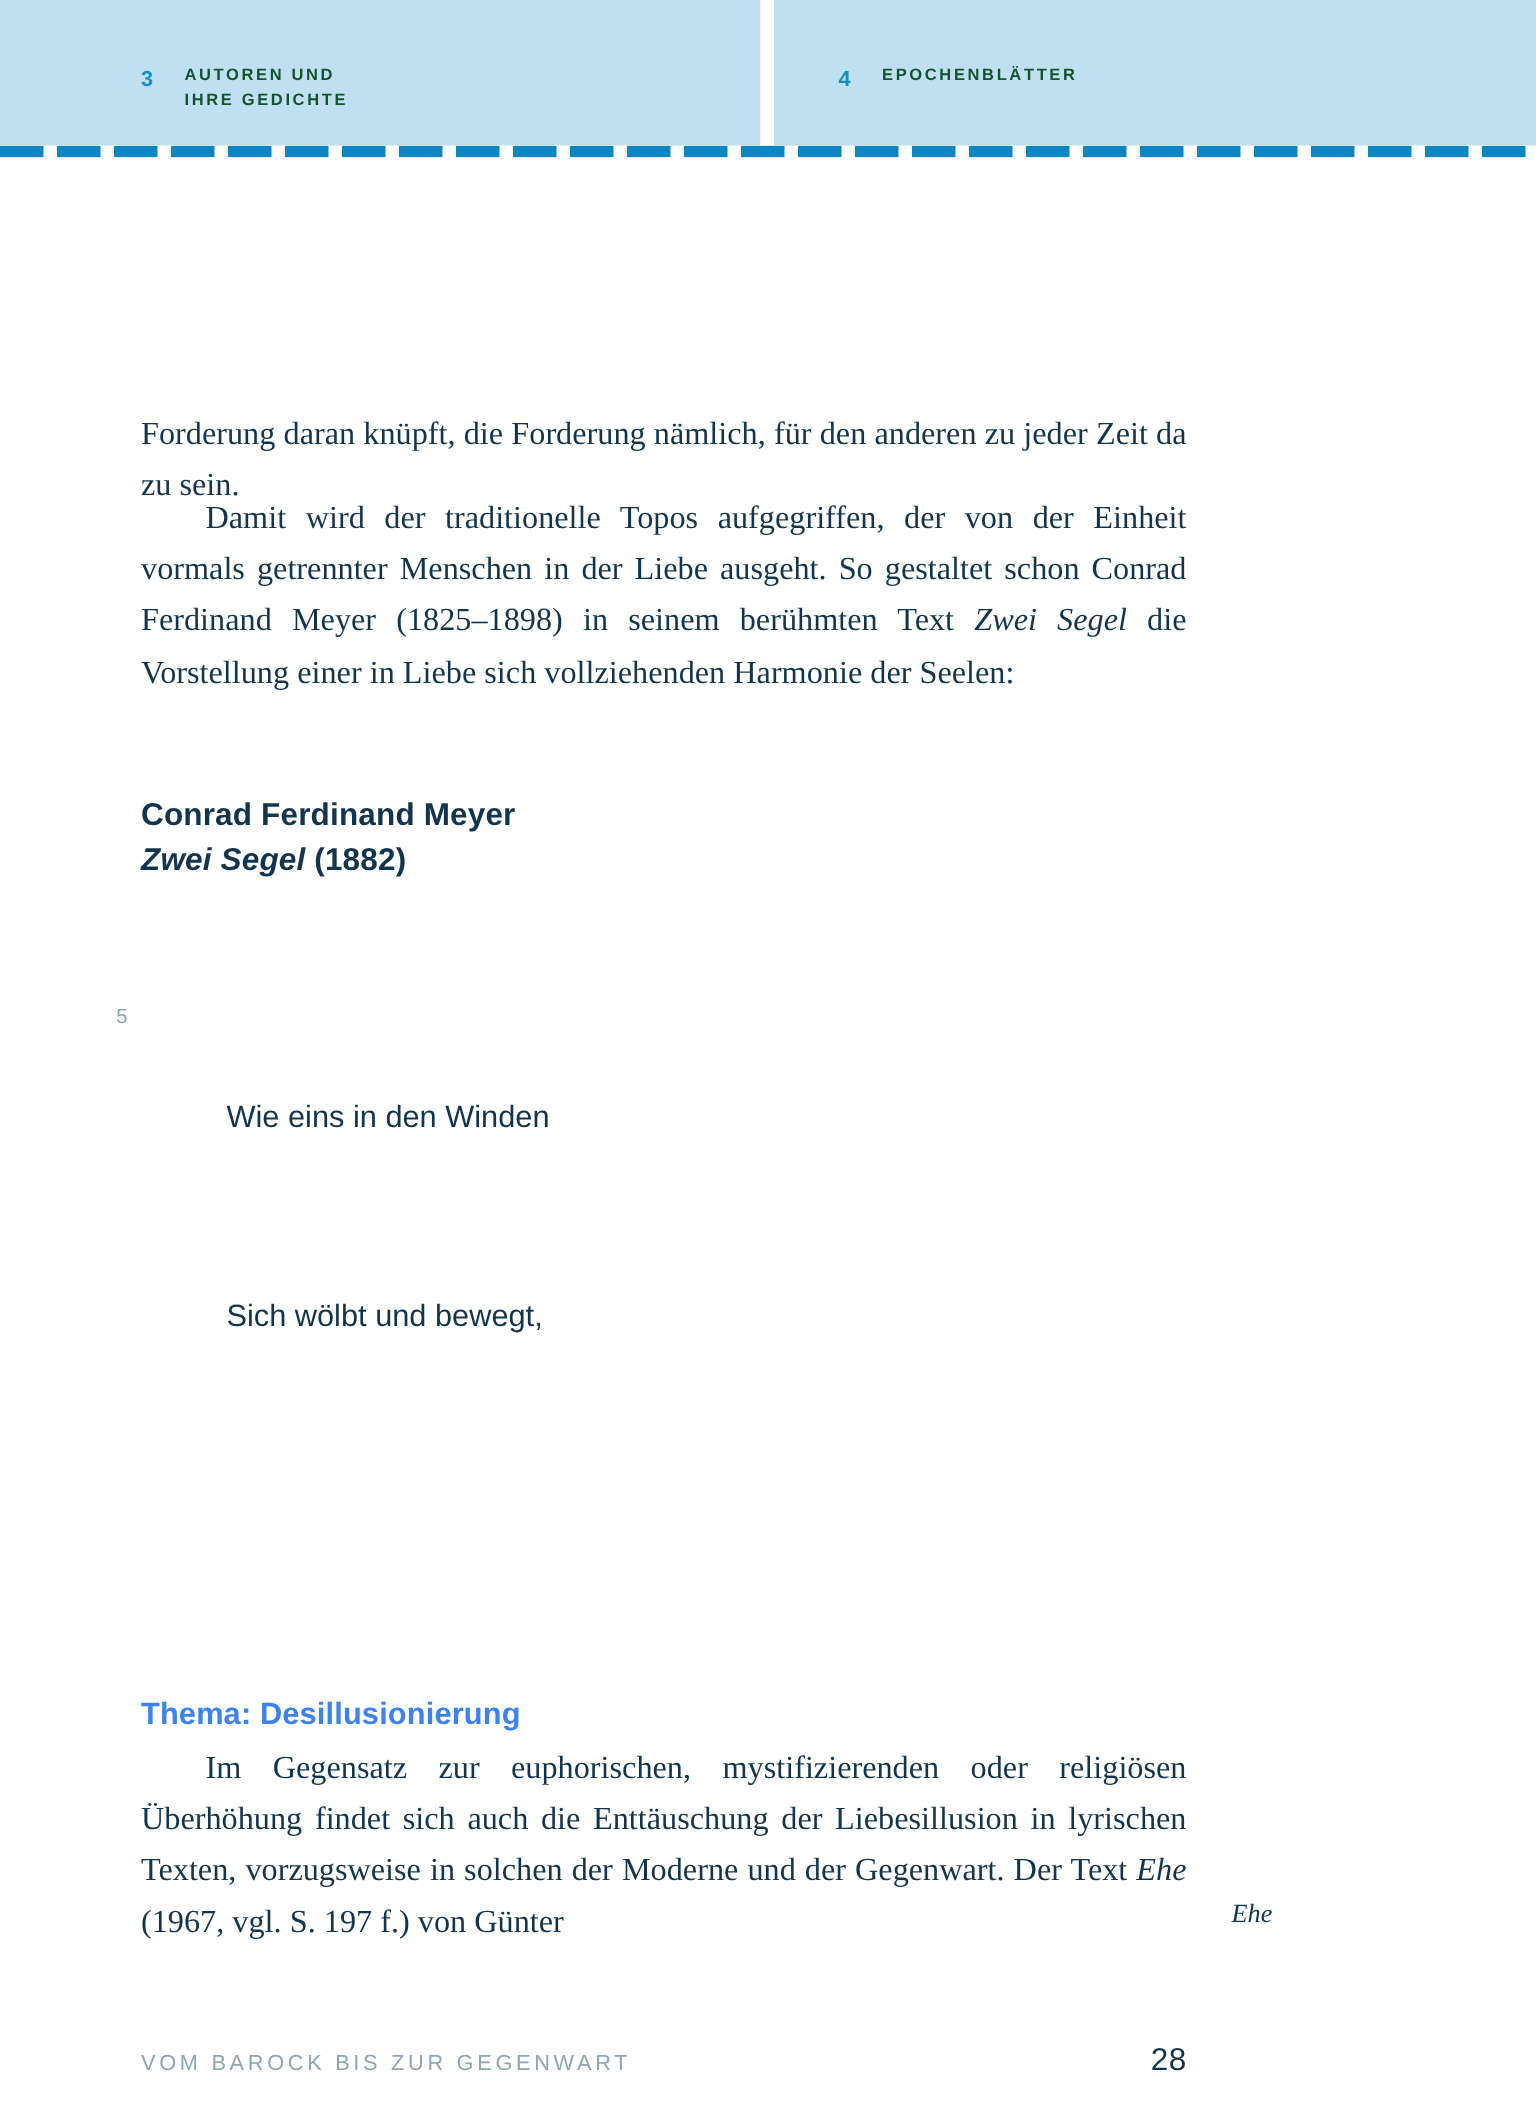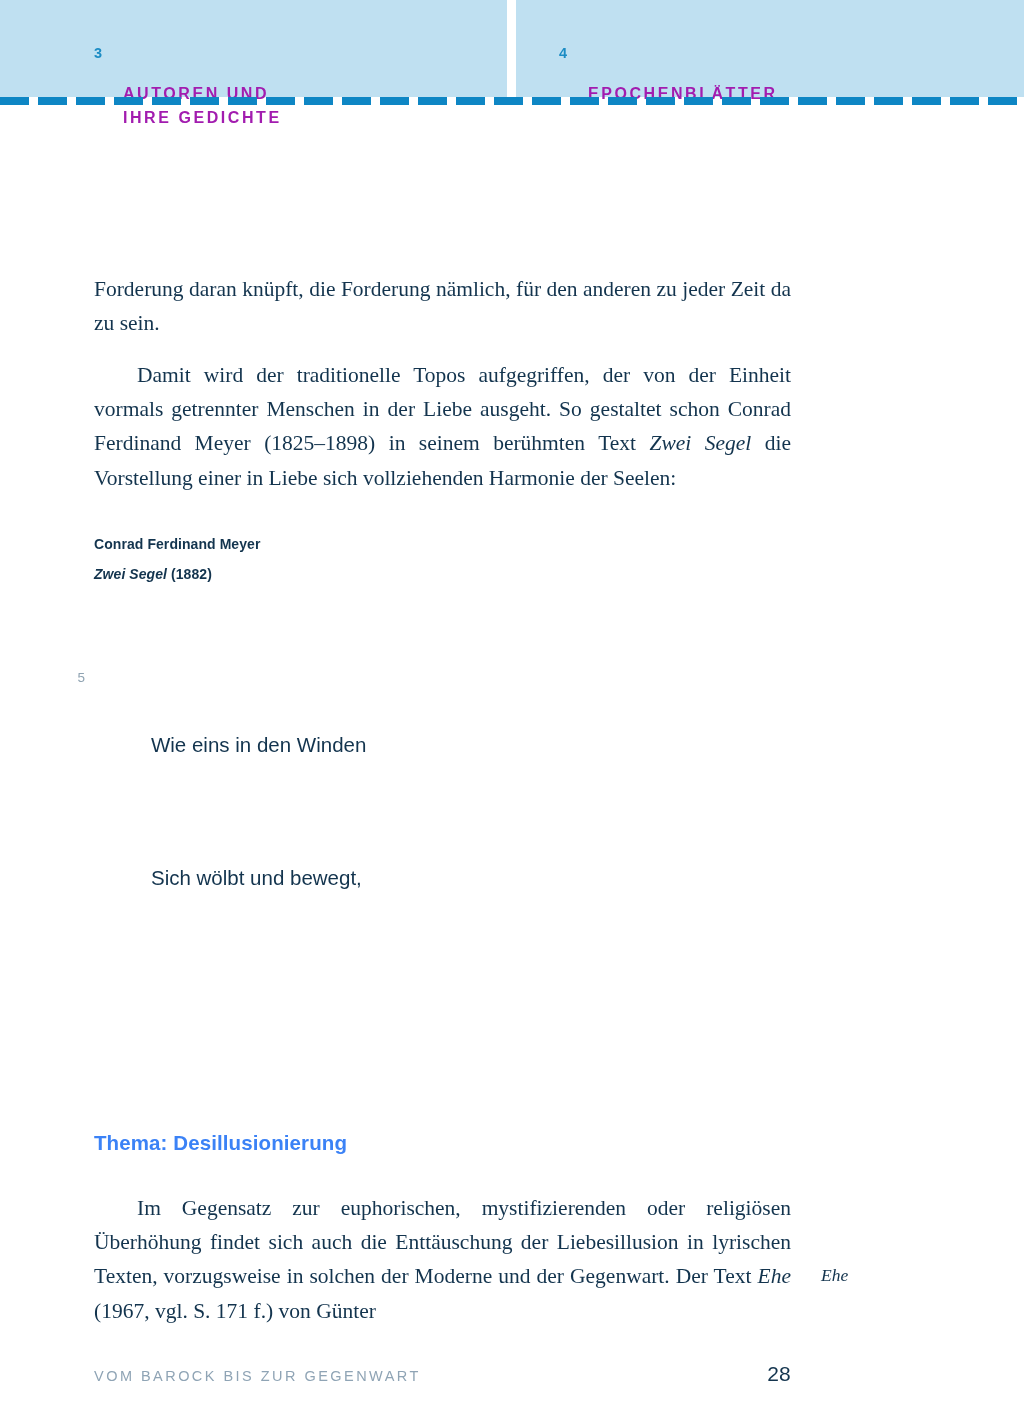--- a/index.html
+++ b/index.html
@@ -43,29 +43,28 @@
     color: #1b8cc4;
     font-family: "Liberation Sans", "DejaVu Sans", sans-serif;
     font-size: 14.5px;
     font-weight: 700;
     letter-spacing: 0.06em;
     line-height: 1.52;
     width: 29px;
     flex: 0 0 29px;
   }
   .tab-label {
-    color: #a21caf;
-    font-family: "Liberation Sans", "DejaVu Sans", sans-serif;
-    font-size: 16px;
+    color: #14532d;
+    font-family: "Liberation Sans", "DejaVu Sans", sans-serif;
+    font-size: 11px;
     font-weight: 700;
     letter-spacing: 0.16em;
     line-height: 1.52;
     text-transform: uppercase;
     white-space: pre-line;
-    margin-top: 40px;
   }
 
   
   .dashrule {
     position: absolute;
     left: 0;
     top: 97px;
     width: 1024px;
     height: 8px;
     overflow: hidden;
@@ -83,29 +82,29 @@
   .para {
     color: #13344e;
     font-family: "Liberation Serif", "DejaVu Serif", serif;
     font-size: 21.5px;
     line-height: 34.2px;
     text-align: justify;
     text-justify: inter-word;
     margin: 0;
     hyphens: manual;
   }
-  .para.indent { text-indent: 2.0em; margin-top: 30px; }
+  .para.indent { text-indent: 2.0em; }
   .para em { font-style: italic; }
 
   
   .poem-head {
     color: #13344e;
     font-family: "Liberation Sans", "DejaVu Sans", sans-serif;
     font-weight: 700;
-    font-size: 14px;
+    font-size: 21px;
     line-height: 30px;
     margin: 0;
     letter-spacing: 0.005em;
   }
   .poem-head .title-italic { font-style: italic; }
 
   .poem {
     margin: 0;
     padding: 0;
     list-style: none;
@@ -230,21 +229,21 @@
           <span class="verse-num"></span>
           <span>Sich wölbt und bewegt,</span>
         </div>
 
       </div>
 
     </div>
 
     <h2 class="section-head" style="position:absolute; left:0; top:1128px;">Thema: Desillusionierung</h2>
 
-    <p class="para indent" style="position:absolute; left:0; top:1161px; width:697px;"><span>Im Gegensatz zur euphorischen, mystifizierenden oder religiösen Überhöhung findet sich auch die Enttäuschung der Liebesillusion in lyrischen Texten, vorzugsweise in solchen der Moderne und der Gegenwart. Der Text </span><em>Ehe</em><span> (1967, vgl. S. 171 f.) von Günter</span></p>
+    <p class="para indent" style="position:absolute; left:0; top:1161px; width:697px;"><span>Im Gegensatz zur euphorischen, mystifizierenden oder religiösen Überhöhung findet sich auch die Enttäuschung der Liebesillusion in lyrischen Texten, vorzugsweise in solchen der Moderne und der Gegenwart. Der Text </span><em>Ehe</em><span> (1967, vgl. S. 197 f.) von Günter</span></p>
   </div>
 
   <div class="marginal" style="top:1263px;">Ehe</div>
 
   <div class="footer">
     <span class="footer-title">Vom Barock bis zur Gegenwart</span>
     <span class="footer-pageno">28</span>
   </div>
 
 </div>

